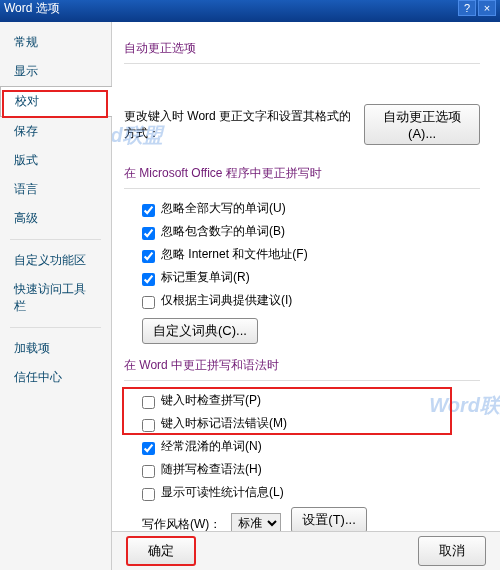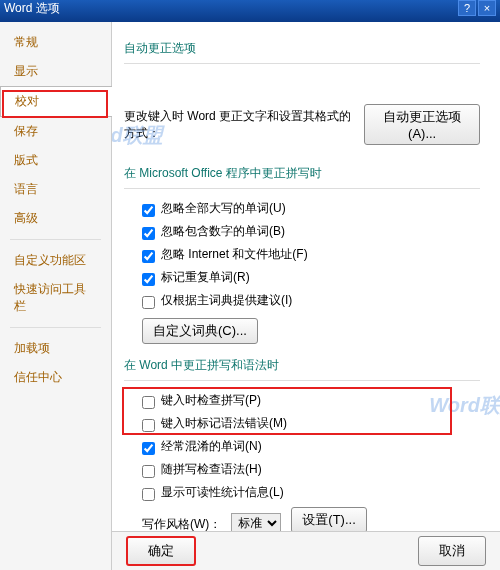--- a/index.html
+++ b/index.html
@@ -2,26 +2,26 @@
 <html><head>
 <meta charset="utf-8">
 <style>
   * { box-sizing: border-box; margin: 0; padding: 0; }
   body { font-family: "Microsoft YaHei", SimSun, Tahoma, sans-serif; font-size: 12px; background: #fff; width: 500px; height: 570px; overflow: hidden; position: relative; }
   .titlebar { height: 22px; background: linear-gradient(#1a5bb8, #0a3a88); color: #fff; display: flex; align-items: flex-start; padding: 0 4px; font-size: 12px; justify-content: space-between; }
   .titlebar .buttons { display: flex; gap: 2px; }
   .titlebar .wbtn { width: 18px; height: 16px; background: #2a6ac8; border: 1px solid #4a8ae8; color: #fff; font-size: 11px; display: flex; align-items: center; justify-content: center; cursor: pointer; }
   .body { display: flex; height: calc(100% - 22px); }
   .sidebar { width: 112px; background: #f5f5f5; border-right: 1px solid #ccc; padding-top: 6px; }
-  .sidebar .item { padding: 6px 14px; color: #a16207; cursor: pointer; }
+  .sidebar .item { padding: 6px 14px; color: #0c4a6e; cursor: pointer; }
   .sidebar .item.selected { background: #fff; border: 1px solid #bbb; border-right: none; margin-right: -1px; }
   .sidebar .divider { border-top: 1px solid #ddd; margin: 6px 10px; }
   .main { flex: 1; display: flex; flex-direction: column; position: relative; }
   .scrollarea { flex: 1; overflow-y: auto; padding: 8px 20px 8px 12px; position: relative; }
-  .section-title { color: #0f766e; padding: 10px 0 6px 0; border-bottom: 1px solid #ddd; margin-bottom: 8px; }
+  .section-title { color: #701a75; padding: 10px 0 6px 0; border-bottom: 1px solid #ddd; margin-bottom: 8px; }
   .row { padding: 3px 0; display: flex; align-items: center; gap: 6px; }
   .indent { padding-left: 18px; align-items: flex-end; }
   input[type=checkbox] { width: 13px; height: 13px; }
   .btn { background: linear-gradient(#fdfdfd,#e6e6e6); border: 1px solid #8a8a8a; border-radius: 3px; padding: 3px 10px; font-size: 13px; cursor: pointer; }
   select { font-size: 12px; border: 1px solid #a3a3a3; padding: 1px 2px; }
   .footer { border-top: 1px solid #ccc; padding: 4px 14px; display: flex; justify-content: space-between; gap: 12px; background: #f5f5f5; }
   .hl-red { border: 2px solid #e62020; }
   .hl-sidebar { position: absolute; left: 2px; top: 90px; width: 106px; height: 28px; border: 2px solid #e62020; pointer-events: none; }
   .hl-box1 { position: absolute; border: 2px solid #e62020; pointer-events: none; }
   .wm { position: absolute; color: rgba(80,140,220,0.35); font-size: 20px; font-weight: bold; pointer-events: none; font-style: italic; }

